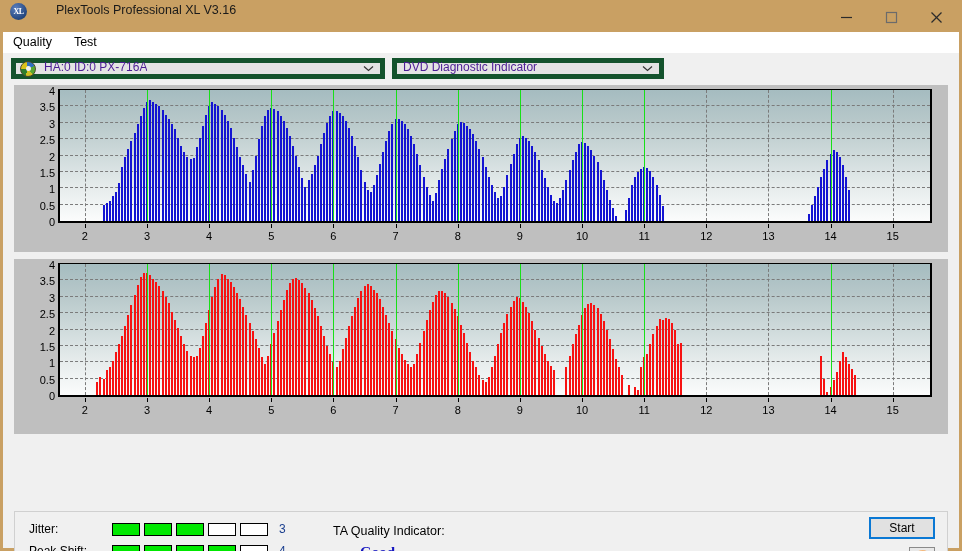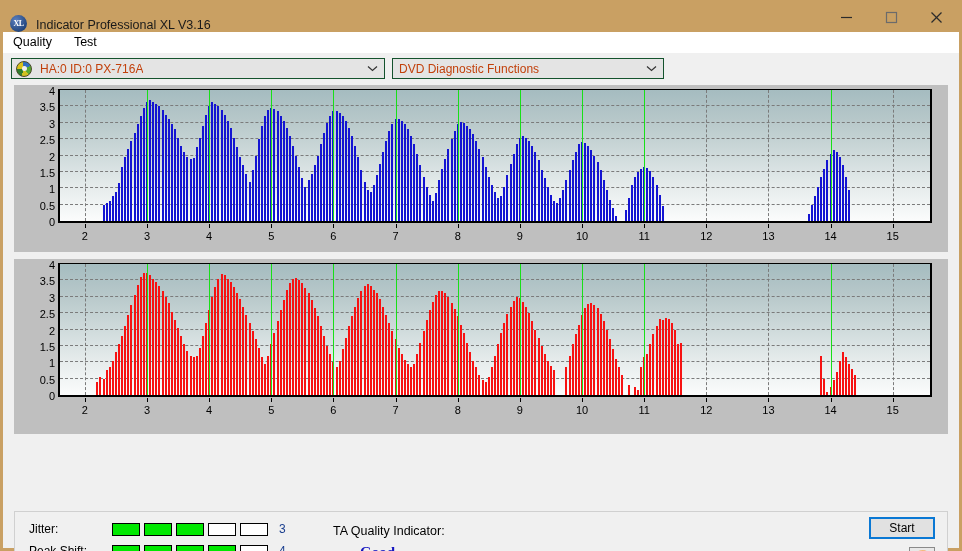--- a/index.html
+++ b/index.html
@@ -13,22 +13,22 @@
   .window {
     width:962px; height:551px;
     border:3px solid #c9a063;
     background:#f0f0f0;
     display:flex; flex-direction:column;
     position:relative;
   }
   
   .titlebar {
     height:29px; background:#c9a063;
-    display:flex; align-items:flex-end;
-    flex:0 0 auto; padding-left:7px;
+    display:flex; align-items:flex-start;
+    flex:0 0 auto; padding-left:7px;gap:20px;
   }
   .title-icon {
     width:17px; height:17px; border-radius:50%;
     background:radial-gradient(circle at 35% 30%, #5b7fbe 0%, #24477f 70%, #16325f 100%);
     color:#fff; font-size:8px; font-weight:bold;
     display:flex; align-items:center; justify-content:center;
     font-family:"Liberation Serif", serif; letter-spacing:-0.5px;
     flex:0 0 auto;
   }
   .title-text {
@@ -60,23 +60,23 @@
     position:relative; padding:0;
     display:flex; flex-direction:column;
   }
   
   .selrow {
     display:flex; gap:7px; padding:5px 8px 4px 8px;
     flex:0 0 auto; align-items:center;
   }
   .combo {
     height:21px; background:#e4e4e4;
-    border:1px solid #14532d;
-    display:flex; align-items:center;
-    font-size:12px; color:#c2410c;
+    border:5px solid #14532d;
+    display:flex; align-items:flex-end;
+    font-size:12px; color:#4c1d95;
     position:relative; padding-left:6px;
   }
   .combo .lbl { white-space:nowrap; overflow:hidden; }
   .combo .arrow {
     position:absolute; right:6px; top:0; bottom:0;
     display:flex; align-items:center; color:#333;
   }
   .combo.c1 { width:374px; padding-left:28px; }
   .combo.c2 { width:272px; }
   .combo.c3 { width:272px; }
@@ -199,21 +199,21 @@
   }
   .status-text { font-size:12px; color:#e02020; }
 </style>
 </head>
 <body>
 
 <div class="window">
 
   <div class="titlebar">
     <div class="title-icon">XL</div>
-    <div class="title-text">Indicator Professional XL V3.16</div>
+    <div class="title-text">PlexTools Professional XL V3.16</div>
     <div class="title-spacer"></div>
     <div class="win-btns">
       <div class="win-btn">
         <svg width="13" height="13" viewBox="0 0 13 13">
             <line x1="1" y1="6.5" x2="12" y2="6.5" stroke="#2b2b2b" stroke-width="1.2"></line>
           </svg>
       </div>
       <div class="win-btn">
         <svg width="13" height="13" viewBox="0 0 13 13">
             <rect x="1.5" y="1.5" width="10" height="10" fill="none" stroke="#6b6b6b" stroke-width="1.2"></rect>
@@ -239,21 +239,21 @@
       <div class="combo c1">
         <span class="disc-icon"></span>
         <span class="lbl">HA:0 ID:0  PX-716A</span>
         <span class="arrow">
           <svg width="11" height="7" viewBox="0 0 11 7">
               <polyline points="1,1.5 5.5,5.5 10,1.5" fill="none" stroke="#333" stroke-width="1.2"></polyline>
             </svg>
         </span>
       </div>
       <div class="combo c2">
-        <span class="lbl">DVD Diagnostic Functions</span>
+        <span class="lbl">DVD Diagnostic Indicator</span>
         <span class="arrow">
           <svg width="11" height="7" viewBox="0 0 11 7">
               <polyline points="1,1.5 5.5,5.5 10,1.5" fill="none" stroke="#333" stroke-width="1.2"></polyline>
             </svg>
         </span>
       </div>
     </div>
 
     <div class="chart-panel top">
       <div class="chart-inner">

